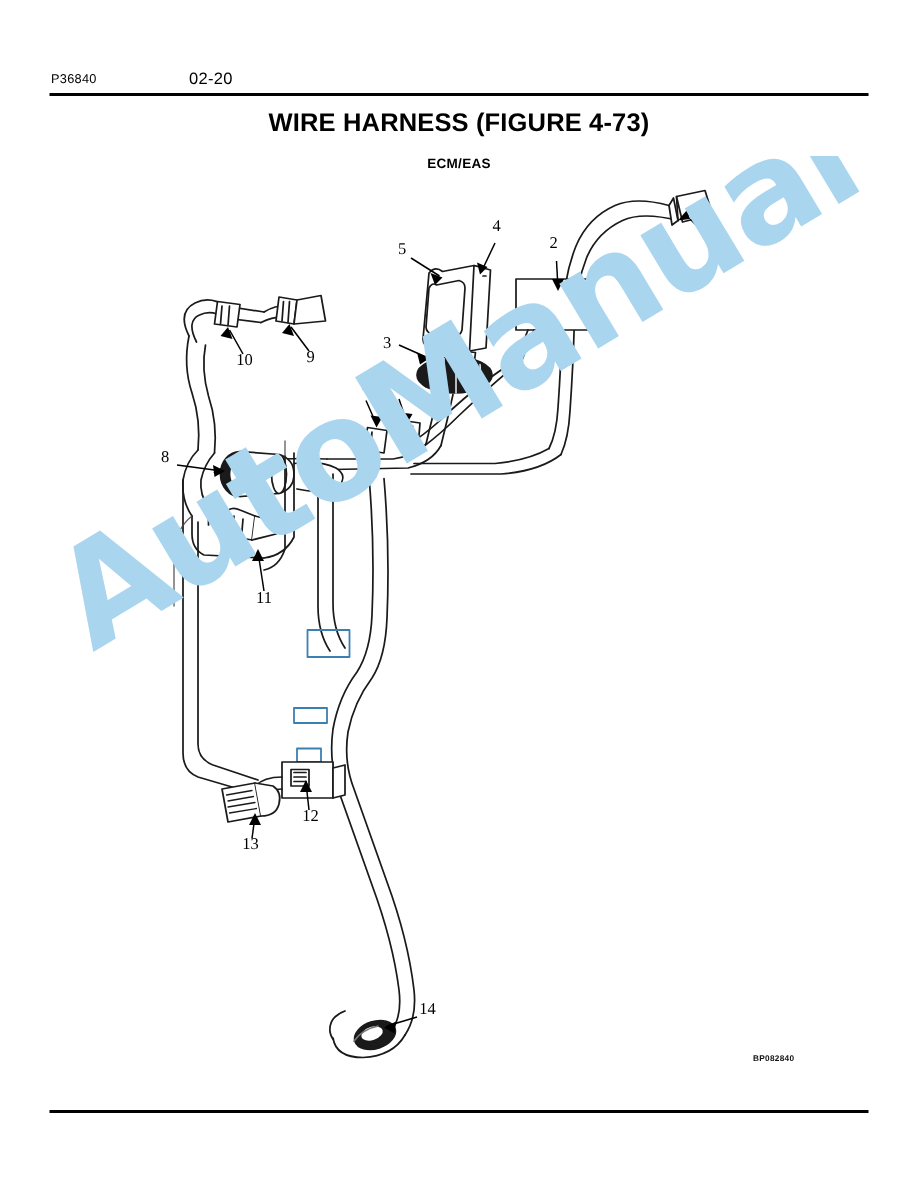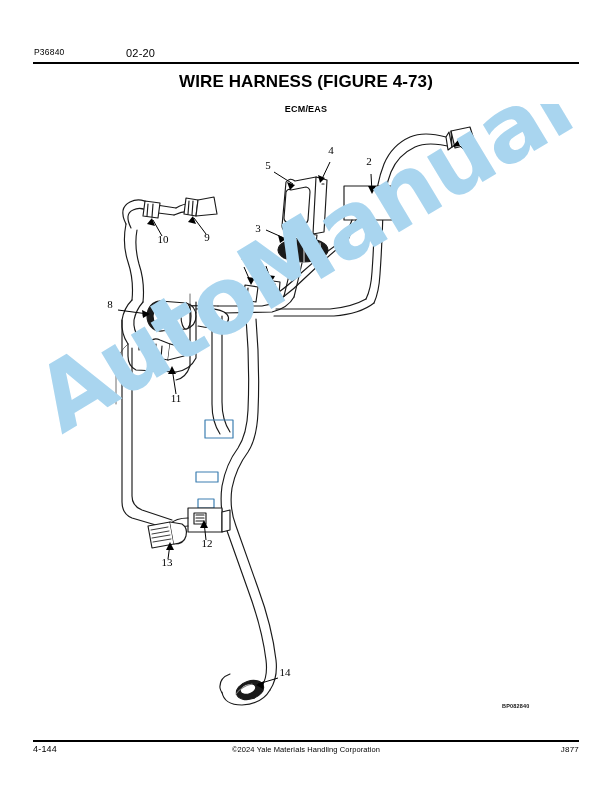--- a/index.html
+++ b/index.html
@@ -443,19 +443,14 @@
     </svg>
   </div>
 
   <div id="watermark">
     <div id="watermark-text">AutoManual</div>
   </div>
 
   <div id="drawing-id">BP082840</div>
 
   <div id="footer-rule"></div>
-  <div id="footer">
-    <span id="page-number">4-144</span>
-    <span id="copyright">©2024 Yale Materials Handling Corporation</span>
-    <span id="footer-code">J877</span>
-  </div>
 
 </div>
 
 </body></html>

